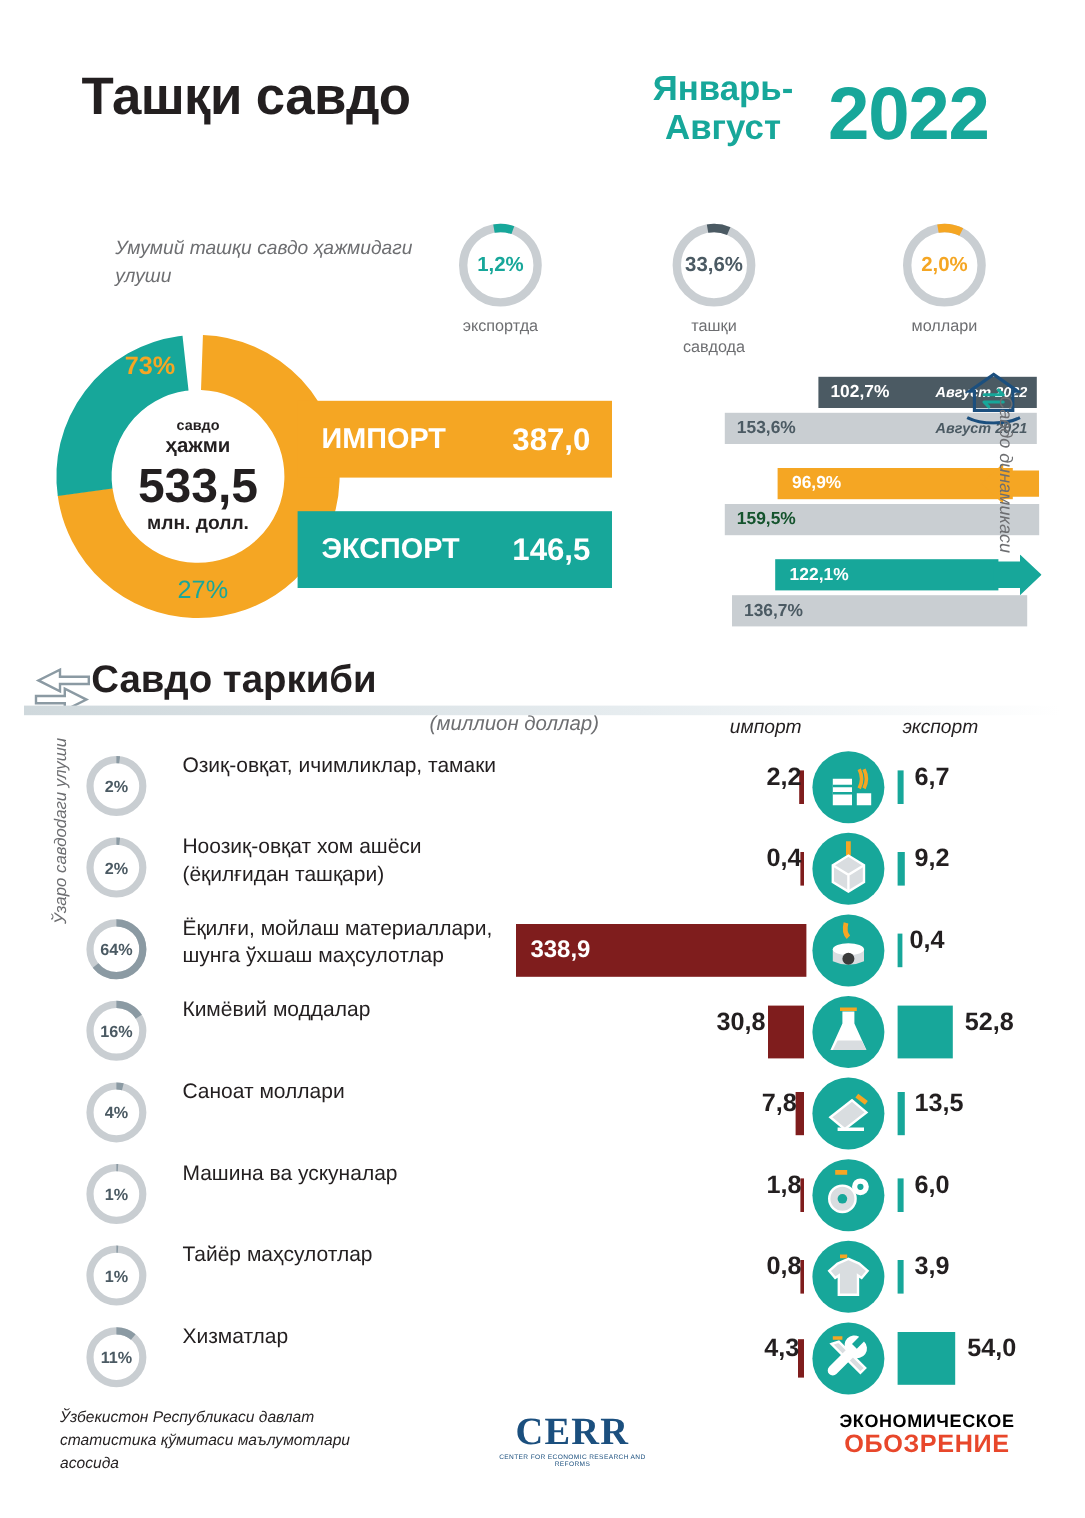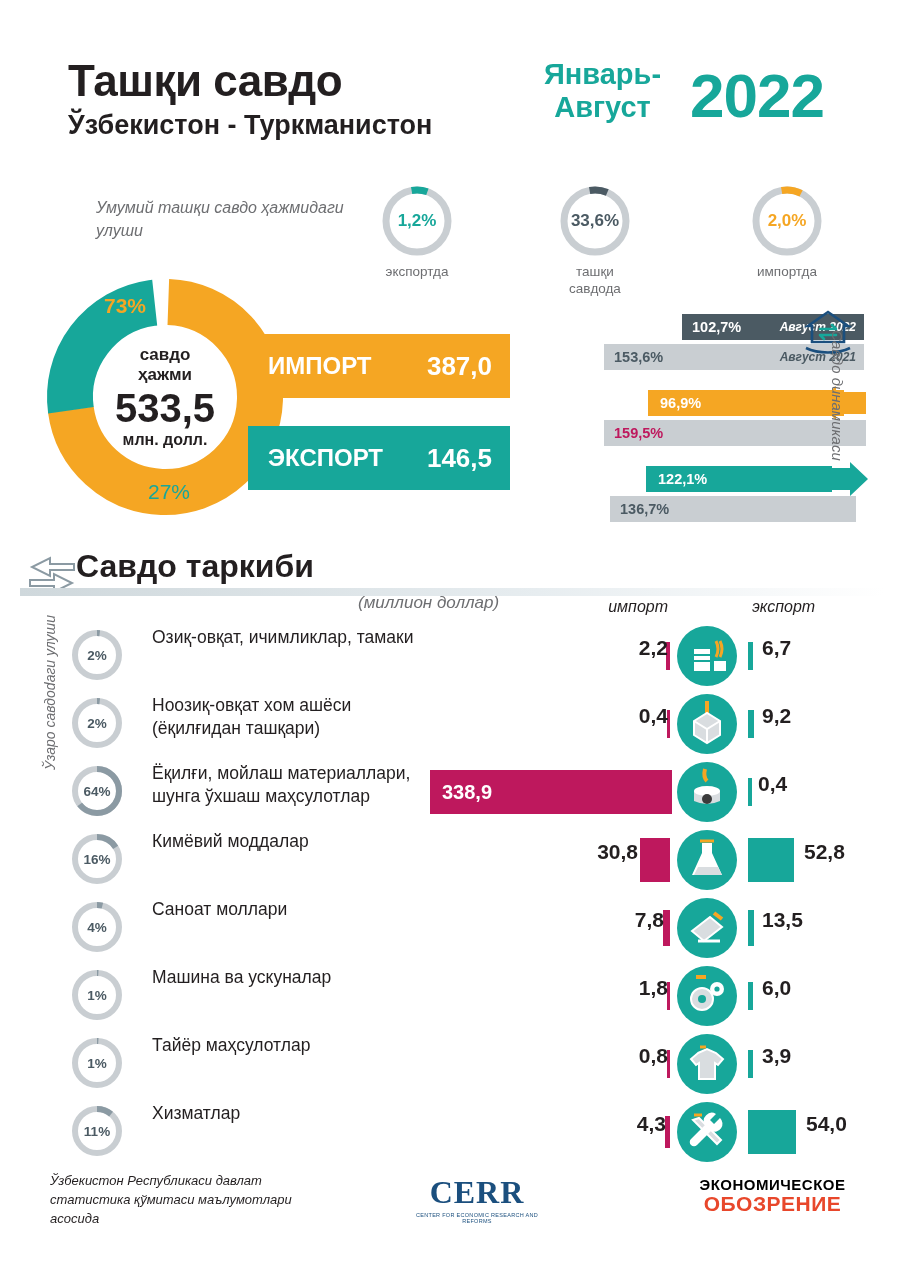--- a/index.html
+++ b/index.html
@@ -51,21 +51,21 @@
   #gauge-turnover { left: 552px; top: 184px; }
   #gauge-import { left: 744px; top: 184px; }
 
   
   .donut-wrap { position: absolute; left: 40px; top: 272px; width: 250px; height: 250px; }
   .donut-center {
     position: absolute; left: 0; top: 0; width: 250px; height: 250px;
     display: flex; flex-direction: column; align-items: center; justify-content: center;
     pointer-events: none;
   }
-  .donut-center .l1 { font-size: 17px; font-weight: bold; color: #231f20; line-height: 1.15; }
+  .donut-center .l1 { font-size: 12px; font-weight: bold; color: #231f20; line-height: 1.15; }
   .donut-center .l2 { font-size: 17px; font-weight: bold; color: #231f20; line-height: 1.15; }
   .donut-center .big { font-size: 40px; font-weight: bold; color: #231f20; margin: 2px 0 0; }
   .donut-center .unit { font-size: 16px; font-weight: bold; color: #231f20; }
   .pct-73 { position: absolute; left: 104px; top: 294px; font-size: 21px; font-weight: bold; color: #f5a623; }
   .pct-27 { position: absolute; left: 148px; top: 480px; font-size: 21px; font-weight: normal; color: #17a79a; }
 
   .bar-import {
     position: absolute; left: 248px; top: 334px; width: 262px; height: 64px;
     background: #f5a623; display: flex; align-items: center; justify-content: space-between;
     padding: 0 18px 0 20px;
@@ -133,21 +133,21 @@
   }
   .row .impnum {
     position: absolute; right: 0; top: 14px;
     font-size: 21px; font-weight: bold; color: #231f20;
   }
   .row .expnum {
     position: absolute; top: 14px;
     font-size: 21px; font-weight: bold; color: #231f20;
   }
   .imp-area { position: absolute; left: 430px; top: 0; width: 240px; height: 68px; }
-  .imp-bar { position: absolute; background: #be185d; }
+  .imp-bar { position: absolute; background: #7f1d1d; }
   .imp-bar .inlab {
     position: absolute; left: 12px; top: 50%; transform: translateY(-50%);
     font-size: 20px; font-weight: bold; color: #fff;
   }
   .exp-area { position: absolute; left: 748px; top: 0; width: 160px; height: 68px; }
   .exp-bar { position: absolute; background: #17a79a; }
   .icon-circ { position: absolute; left: 676px; width: 62px; height: 62px; top: 3px; }
 
   
   .footer-note {
@@ -161,21 +161,20 @@
   .ekon .l1 { font-size: 15px; font-weight: bold; color: #000000; letter-spacing: 0.5px; }
   .ekon .l2 { font-size: 21px; font-weight: bold; color: #e8472b; letter-spacing: 0.5px; line-height: 1; }
 </style>
 </head>
 <body>
 
 <div class="page">
 
   <div class="header">
     <div class="title-main">Ташқи савдо</div>
-    <div class="title-sub">Ўзбекистон - Туркманистон</div>
     <div class="period">Январь-Август</div>
     <div class="year">2022</div>
   </div>
 
   <div class="share-label">Умумий ташқи савдо ҳажмидаги улуши</div>
 
   <div class="gauge" id="gauge-export">
     <div class="ring">
       <svg width="74" height="74" viewBox="0 0 74 74">
         <circle cx="37" cy="37" r="31" fill="none" stroke="#c9ced2" stroke-width="7"></circle>
@@ -198,21 +197,21 @@
   </div>
 
   <div class="gauge" id="gauge-import">
     <div class="ring">
       <svg width="74" height="74" viewBox="0 0 74 74">
         <circle cx="37" cy="37" r="31" fill="none" stroke="#c9ced2" stroke-width="7"></circle>
         <circle cx="37" cy="37" r="31" fill="none" stroke="#f5a623" stroke-width="7" stroke-dasharray="20 175" stroke-linecap="butt" transform="rotate(-100 37 37)"></circle>
       </svg>
       <div class="val" style="color:#f5a623">2,0%</div>
     </div>
-    <div class="cap">импортда</div>
+    <div class="cap">моллари</div>
   </div>
 
   <div class="donut-wrap">
     <svg width="250" height="250" viewBox="0 0 250 250">
 
       <circle cx="125" cy="125" r="95" fill="none" stroke="#f5a623" stroke-width="46" stroke-dasharray="431 166" transform="rotate(-88 125 125)"></circle>
       <circle cx="125" cy="125" r="95" fill="none" stroke="#17a79a" stroke-width="46" stroke-dasharray="152 445" transform="rotate(172 125 125)"></circle>
     </svg>
     <div class="donut-center">
       <div class="l1">савдо</div>
@@ -245,21 +244,21 @@
       <span class="tag" style="color:#4b5a63">Август 2021</span>
     </div>
 
     <div class="dyn-bar" style="left:120px; top:84px; width:196px; background:#f5a623; padding-left:12px;">
       <span class="v" style="color:#fff">96,9%</span>
     </div>
     <svg style="position:absolute;left:290px;top:80px;" width="48" height="34" viewBox="0 0 48 34">
       <polygon points="48,6 18,6 18,0 0,17 18,34 18,28 48,28" fill="#f5a623"></polygon>
     </svg>
     <div class="dyn-bar" style="left:76px; top:114px; width:262px; background:#c9ced2; padding-left:10px;">
-      <span class="v" style="color:#be185d">159,5%</span>
+      <span class="v" style="color:#14532d">159,5%</span>
     </div>
 
     <div class="dyn-bar" style="left:118px; top:160px; width:186px; background:#17a79a; padding-left:12px;">
       <span class="v" style="color:#fff">122,1%</span>
     </div>
     <svg style="position:absolute;left:300px;top:156px;" width="40" height="34" viewBox="0 0 40 34">
       <polygon points="0,6 22,6 22,0 40,17 22,34 22,28 0,28" fill="#17a79a"></polygon>
     </svg>
     <div class="dyn-bar" style="left:82px; top:190px; width:246px; background:#c9ced2; padding-left:10px;">
       <span class="v" style="color:#4b5a63">136,7%</span>

